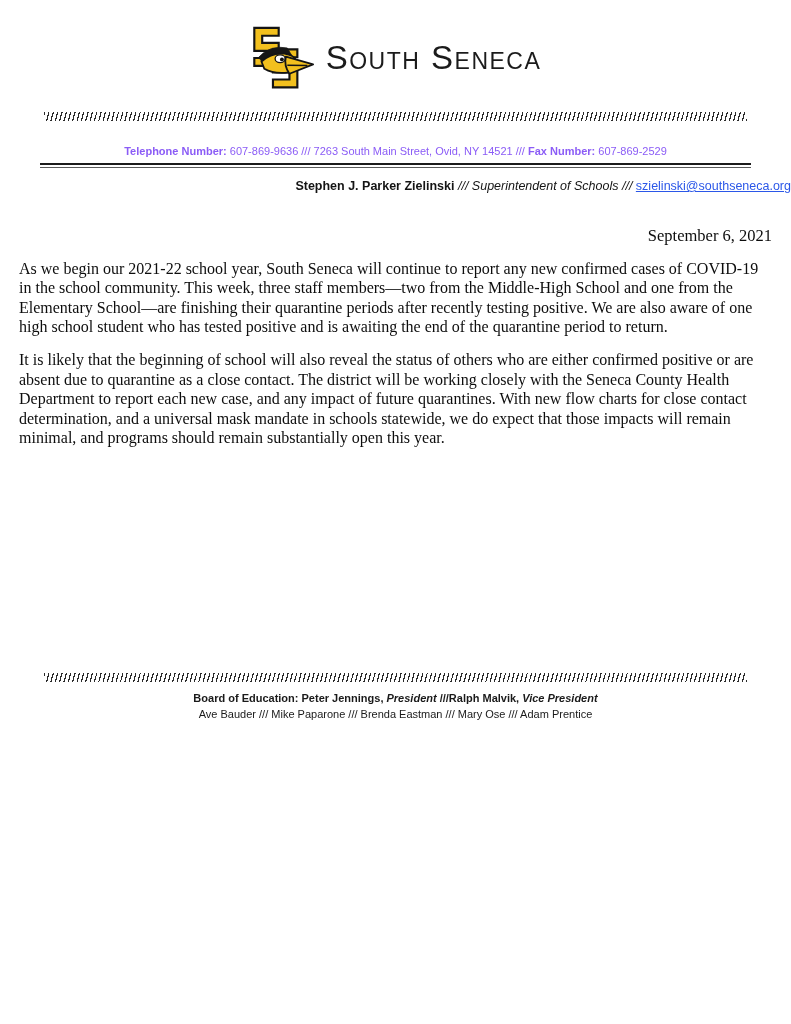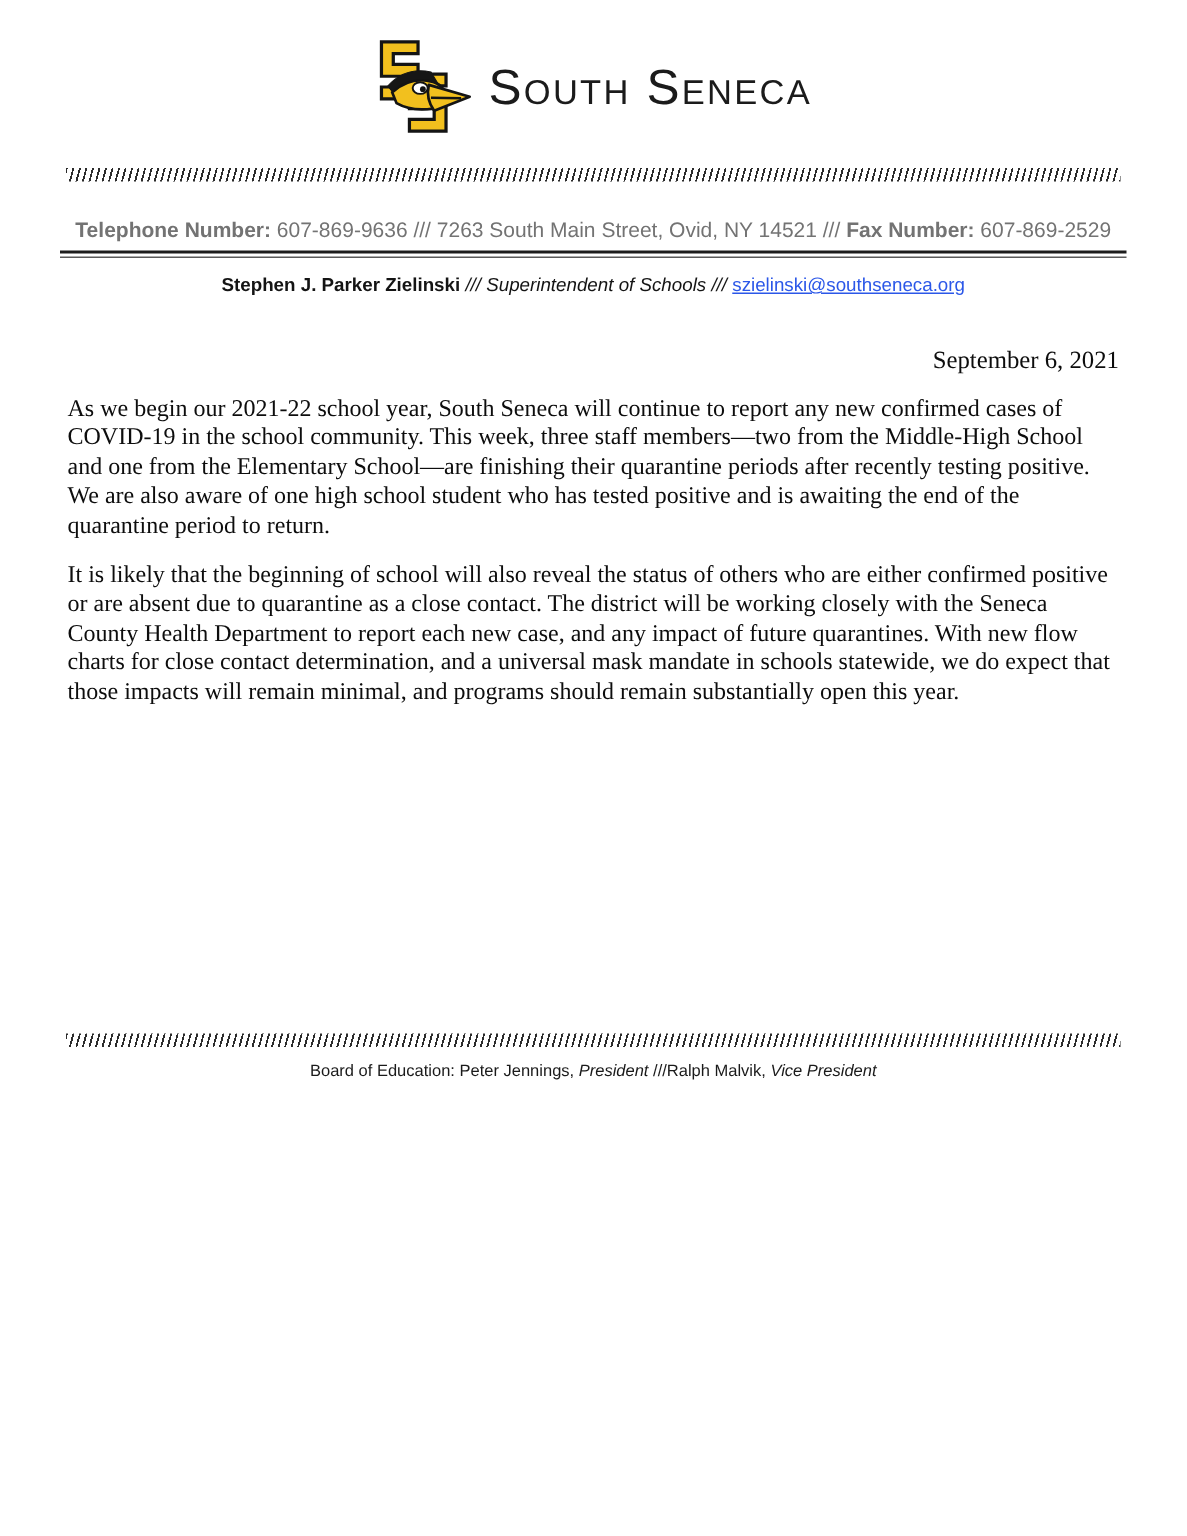--- a/index.html
+++ b/index.html
@@ -25,47 +25,47 @@
   
   .hatch {
     height:9px; margin:10px 44px 0 44px;
     background:repeating-linear-gradient(105deg,
       #2b2b2b 0px, #2b2b2b 1.2px, transparent 1.2px, transparent 4.2px);
   }
   .hatch.bottom { margin:0 44px; }
 
   
   .contact-line {
-    margin-top:24px; text-align:center; font-size:14px; color:#737373;
+    margin-top:24px; text-align:center; font-size:11px; color:#8b5cf6;
   }
   .b { font-weight:bold; }
   .i { font-style:italic; }
   .rule {
     margin:6px 40px 0 40px; height:2px;
     border-top:2.5px solid #1c1c1c; border-bottom:1.2px solid #5a5a5a;
   }
-  .superintendent-line { margin-top:11px; text-align:center; font-size:12.5px; }
+  .superintendent-line { margin-top:11px; text-align:right; font-size:12.5px; }
   .superintendent-line .name { font-weight:bold; }
   .email-link {
     color:var(--link,#2b57e8); text-decoration:underline; cursor:pointer;
   }
 
   
   .letter-body {
-    margin:0 45px; font-family:"Liberation Serif", serif;
+    margin:0 19px; font-family:"Liberation Serif", serif;
     font-size:16px; line-height:19.6px; color:#0d0d0d;
   }
   .letter-date { text-align:right; margin-top:33px; font-size:16.5px; }
   .letter-body p { margin:0 0 13px 0; }
   .letter-body p:first-of-type { margin-top:13px; }
 
   
   .footer { position:absolute; left:0; right:0; bottom:29px; }
   .footer-lines { text-align:center; margin-top:9px; font-size:11px; line-height:1.45; color:#1a1a1a; }
-  .board-line { font-weight:normal; }
+  .board-line { font-weight:bold; }
 </style>
 </head>
 <body>
 
 <div class="page" style="--gold: #F2C01E; --link: #2b57e8;">
 
   <div class="letterhead">
     <div class="logo-row">
       <svg class="logo-icon" viewBox="0 0 92 90" xmlns="http://www.w3.org/2000/svg">
         <g stroke="#141414" stroke-width="3" stroke-linejoin="miter" fill="var(--gold,#F2C01E)">
@@ -103,16 +103,17 @@
     <p>As we begin our 2021-22 school year, South Seneca will continue to report any new confirmed cases of COVID-19 in the school community. This week, three staff members—two from the Middle-High School and one from the Elementary School—are finishing their quarantine periods after recently testing positive. We are also aware of one high school student who has tested positive and is awaiting the end of the quarantine period to return.</p>
     <p>It is likely that the beginning of school will also reveal the status of others who are either confirmed positive or are absent due to quarantine as a close contact. The district will be working closely with the Seneca County Health Department to report each new case, and any impact of future quarantines. With new flow charts for close contact determination, and a universal mask mandate in schools statewide, we do expect that those impacts will remain minimal, and programs should remain substantially open this year.</p>
   </div>
 
   <div class="footer">
     <div class="hatch bottom"></div>
     <div class="footer-lines">
       <div class="board-line">
         <span>Board of Education:</span><span> Peter Jennings, </span><span class="i">President</span><span> ///Ralph Malvik, </span><span class="i">Vice President</span>
       </div>
+      <div class="members-line">Ave Bauder /// Mike Paparone /// Brenda Eastman /// Mary Ose /// Adam Prentice</div>
     </div>
   </div>
 
 </div>
 
 </body></html>

